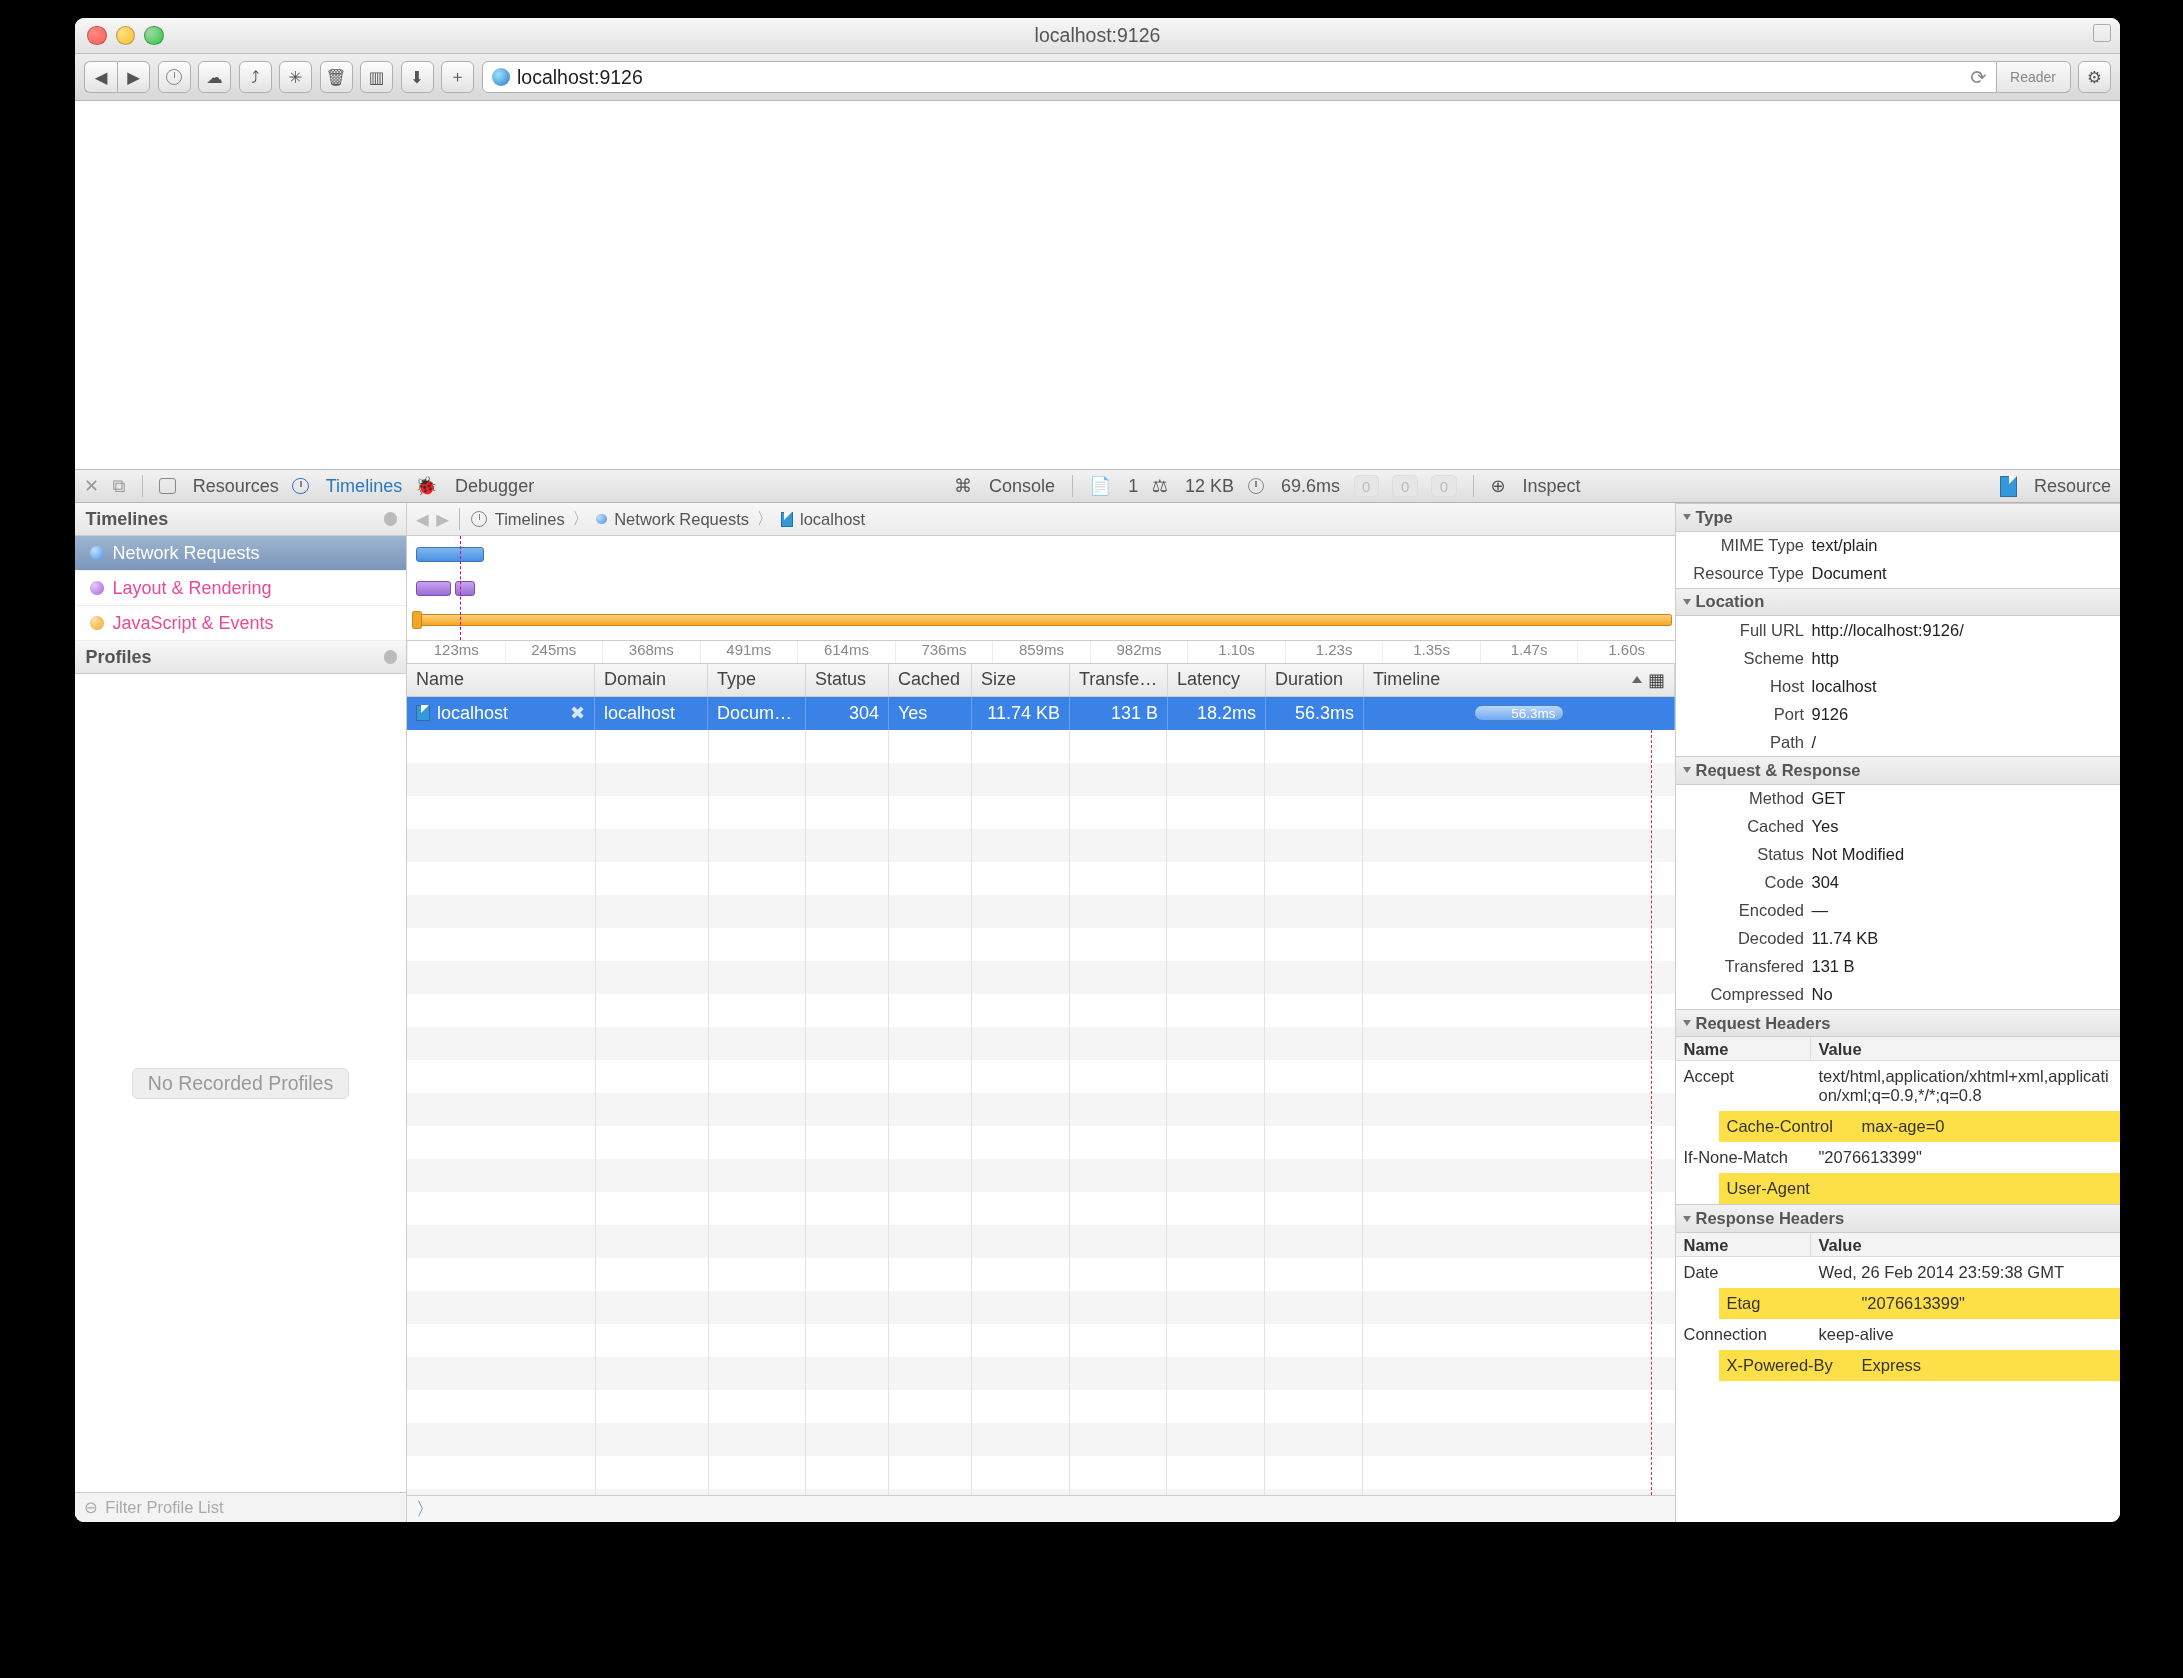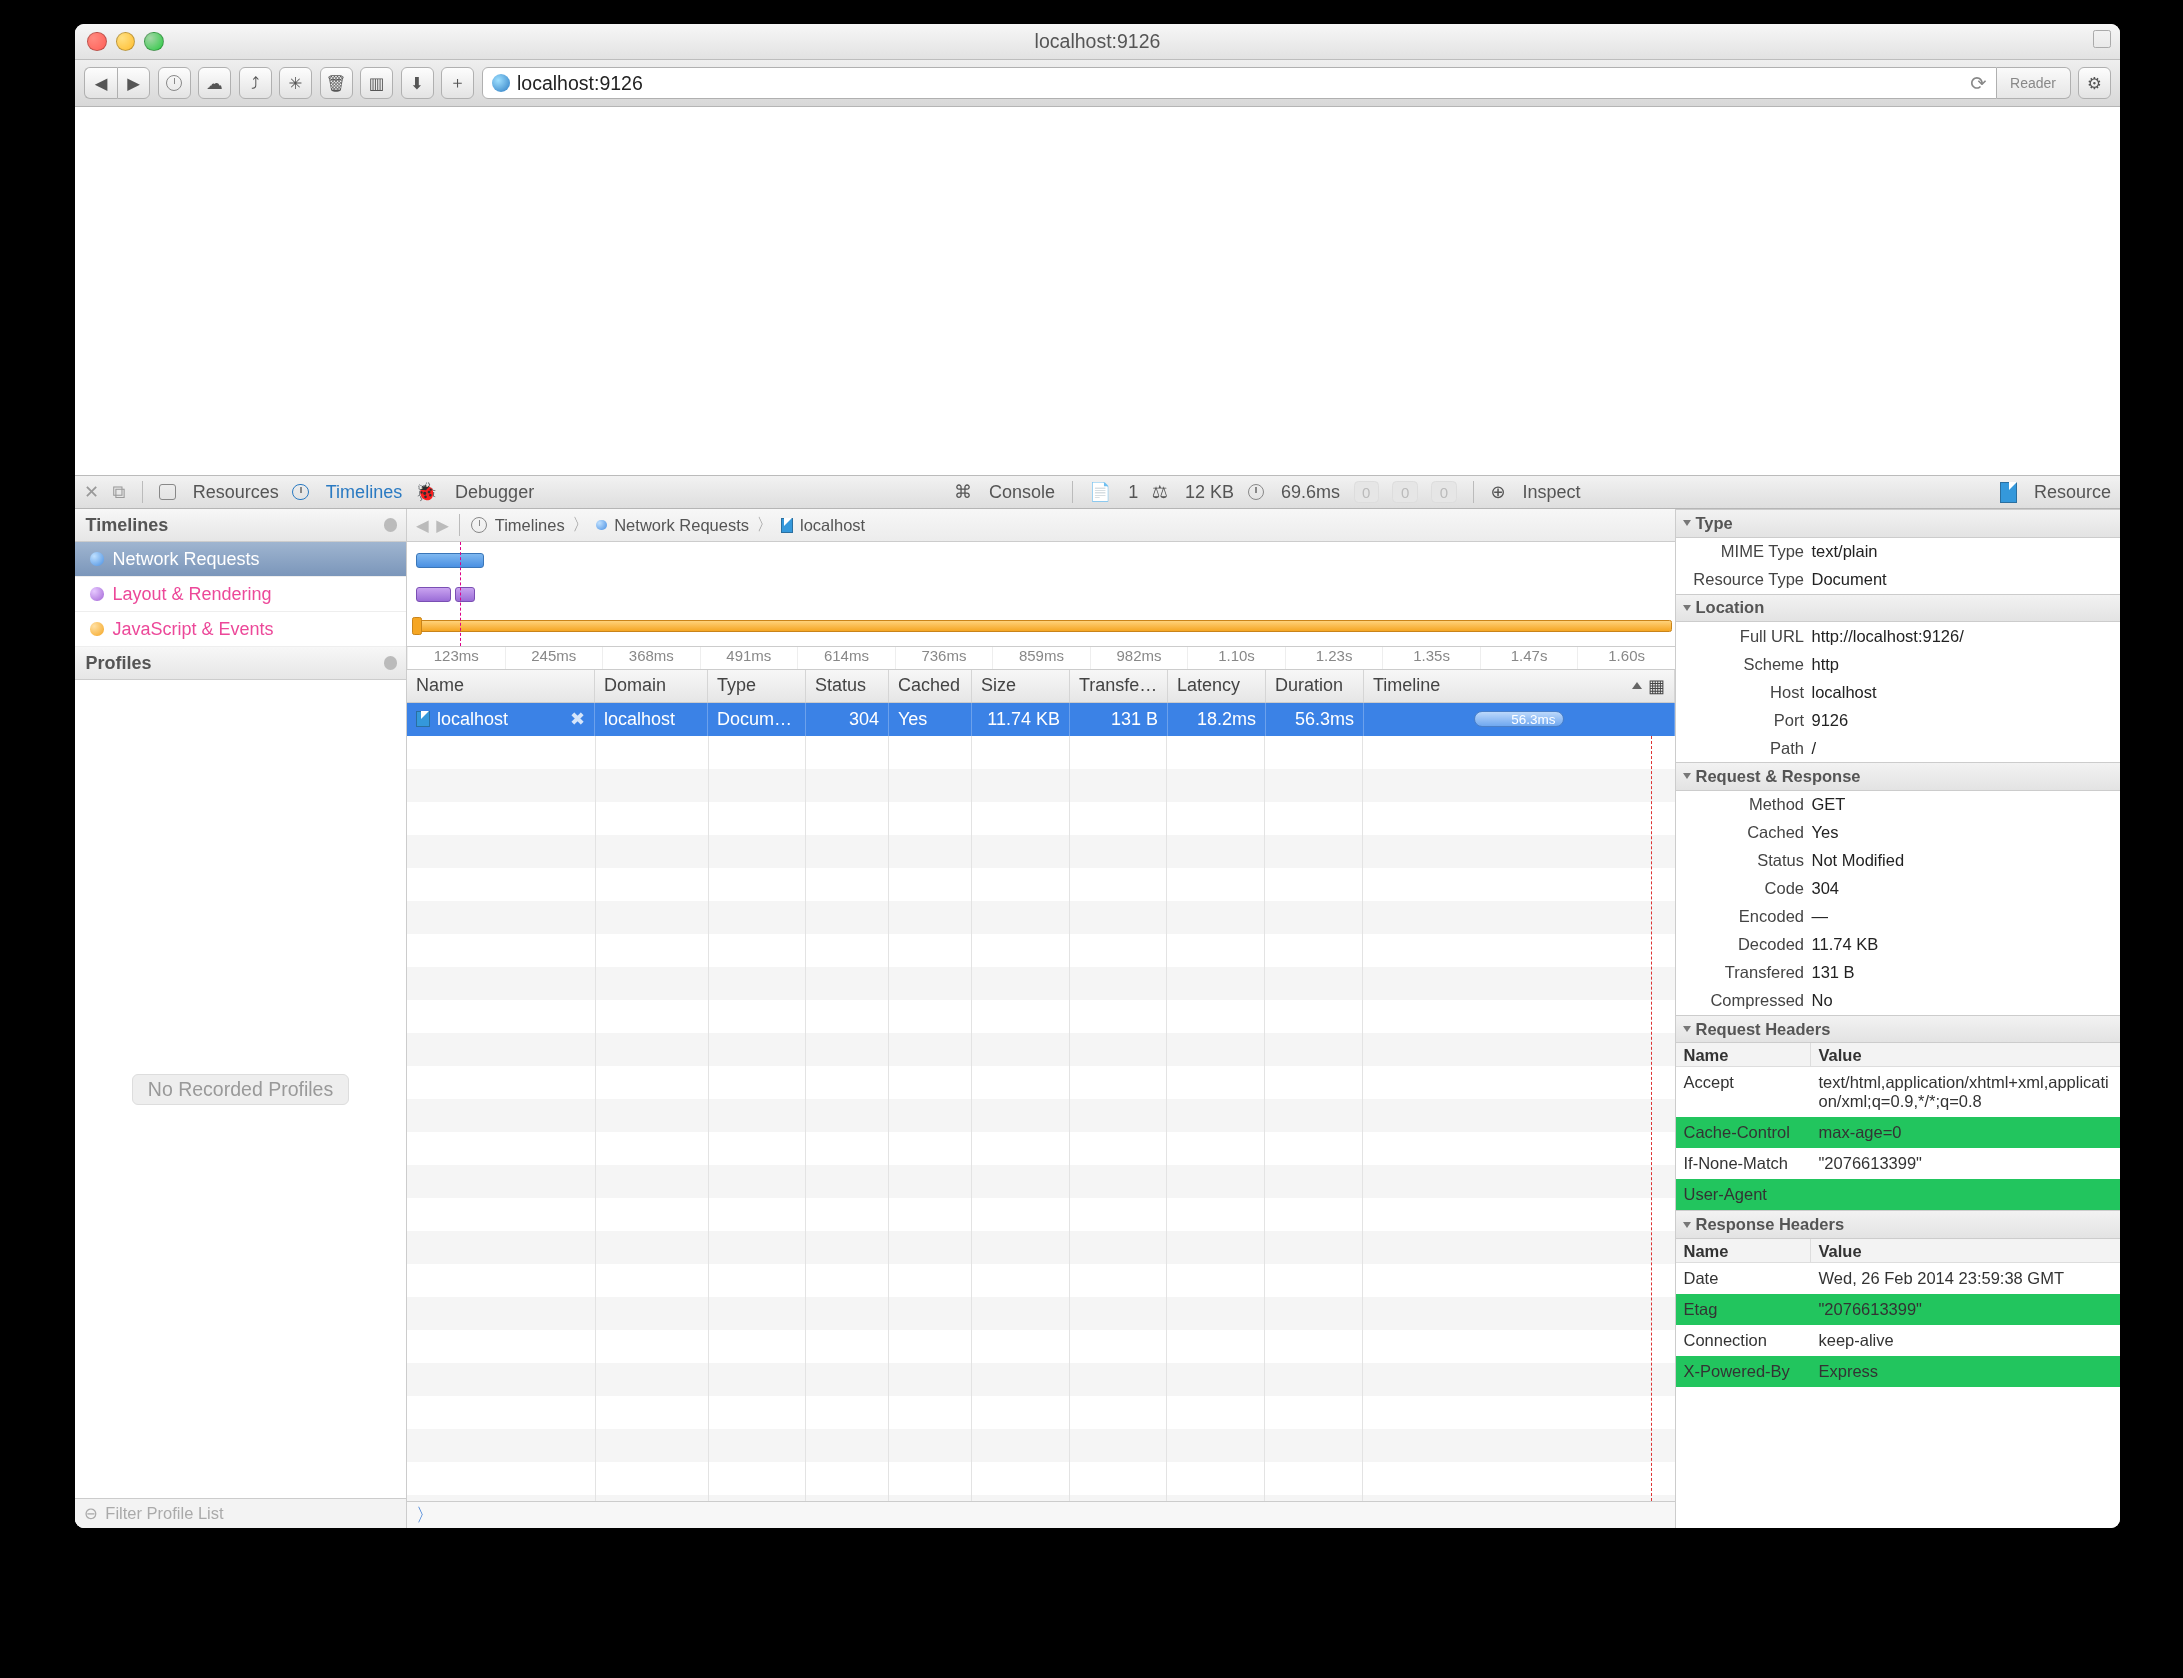--- a/index.html
+++ b/index.html
@@ -1,19 +1,19 @@
 <!DOCTYPE html>
 <html style="font-size:12px"><head>
 <meta charset="utf-8">
 <style>
   * { box-sizing: border-box; margin: 0; padding: 0; font-family: "Lucida Grande", "Helvetica Neue", Arial, sans-serif; }
   body { background: #000; display: flex; align-items: center; justify-content: center; width: 2183px; height: 1678px; }
   .frame { width: 2183px; height: 1678px; position: relative; }
   .window {
-    position: absolute; left: 75px; top: 24px; width: 2045px; height: 1504px;
+    position: absolute; left: 75px; top: 18px; width: 2045px; height: 1504px;
     background: #f0f0f0; border-radius: 9px; box-shadow: 0 15px 45px rgba(0,0,0,0.6);
     overflow: hidden; display: flex; flex-direction: column;
   }
 
   
   .titlebar {
     height: 36px; background: linear-gradient(#f7f7f7,#e2e2e2);
     border-bottom: 0.8px solid #bdbdbd; display: flex; align-items: center;
     position: relative; font-size: 19.5px; color: #444;
   }
@@ -162,21 +162,21 @@
   .disclose { width:0; height:0; border-left:6px solid #777; border-top:4.5px solid transparent; border-bottom:4.5px solid transparent; transform:rotate(90deg);}
   .kv { display:flex; padding:4.5px 7.5px; }
   .kv .k { width:128px; text-align:right; color:#444; padding-right:7.5px; }
   .kv .v { flex:1; color:#222; word-break:break-word; }
   .mini-th { display:flex; height:24px; background:#f3f3f3; border-bottom:0.8px solid #ddd; font-weight:600;}
   .mini-th div { padding:3px 7.5px; }
   .mini-th .c1 { width:135px; border-right:0.8px solid #ddd; }
   .mini-tr { display:flex; padding:3px 0; }
   .mini-tr .c1 { width:135px; padding:3px 7.5px; }
   .mini-tr .c2 { flex:1; padding:3px 7.5px; word-break:break-word; }
-  .mini-tr.alt { background:#22c55e; }
+  .mini-tr.alt { background:#fde047;margin-left:43px; }
 
   .num-right { justify-content:flex-end; }
 </style>
 </head>
 <body>
 <div class="frame">
 <div class="window">
 
 <div class="titlebar">
   <div class="traffic">

